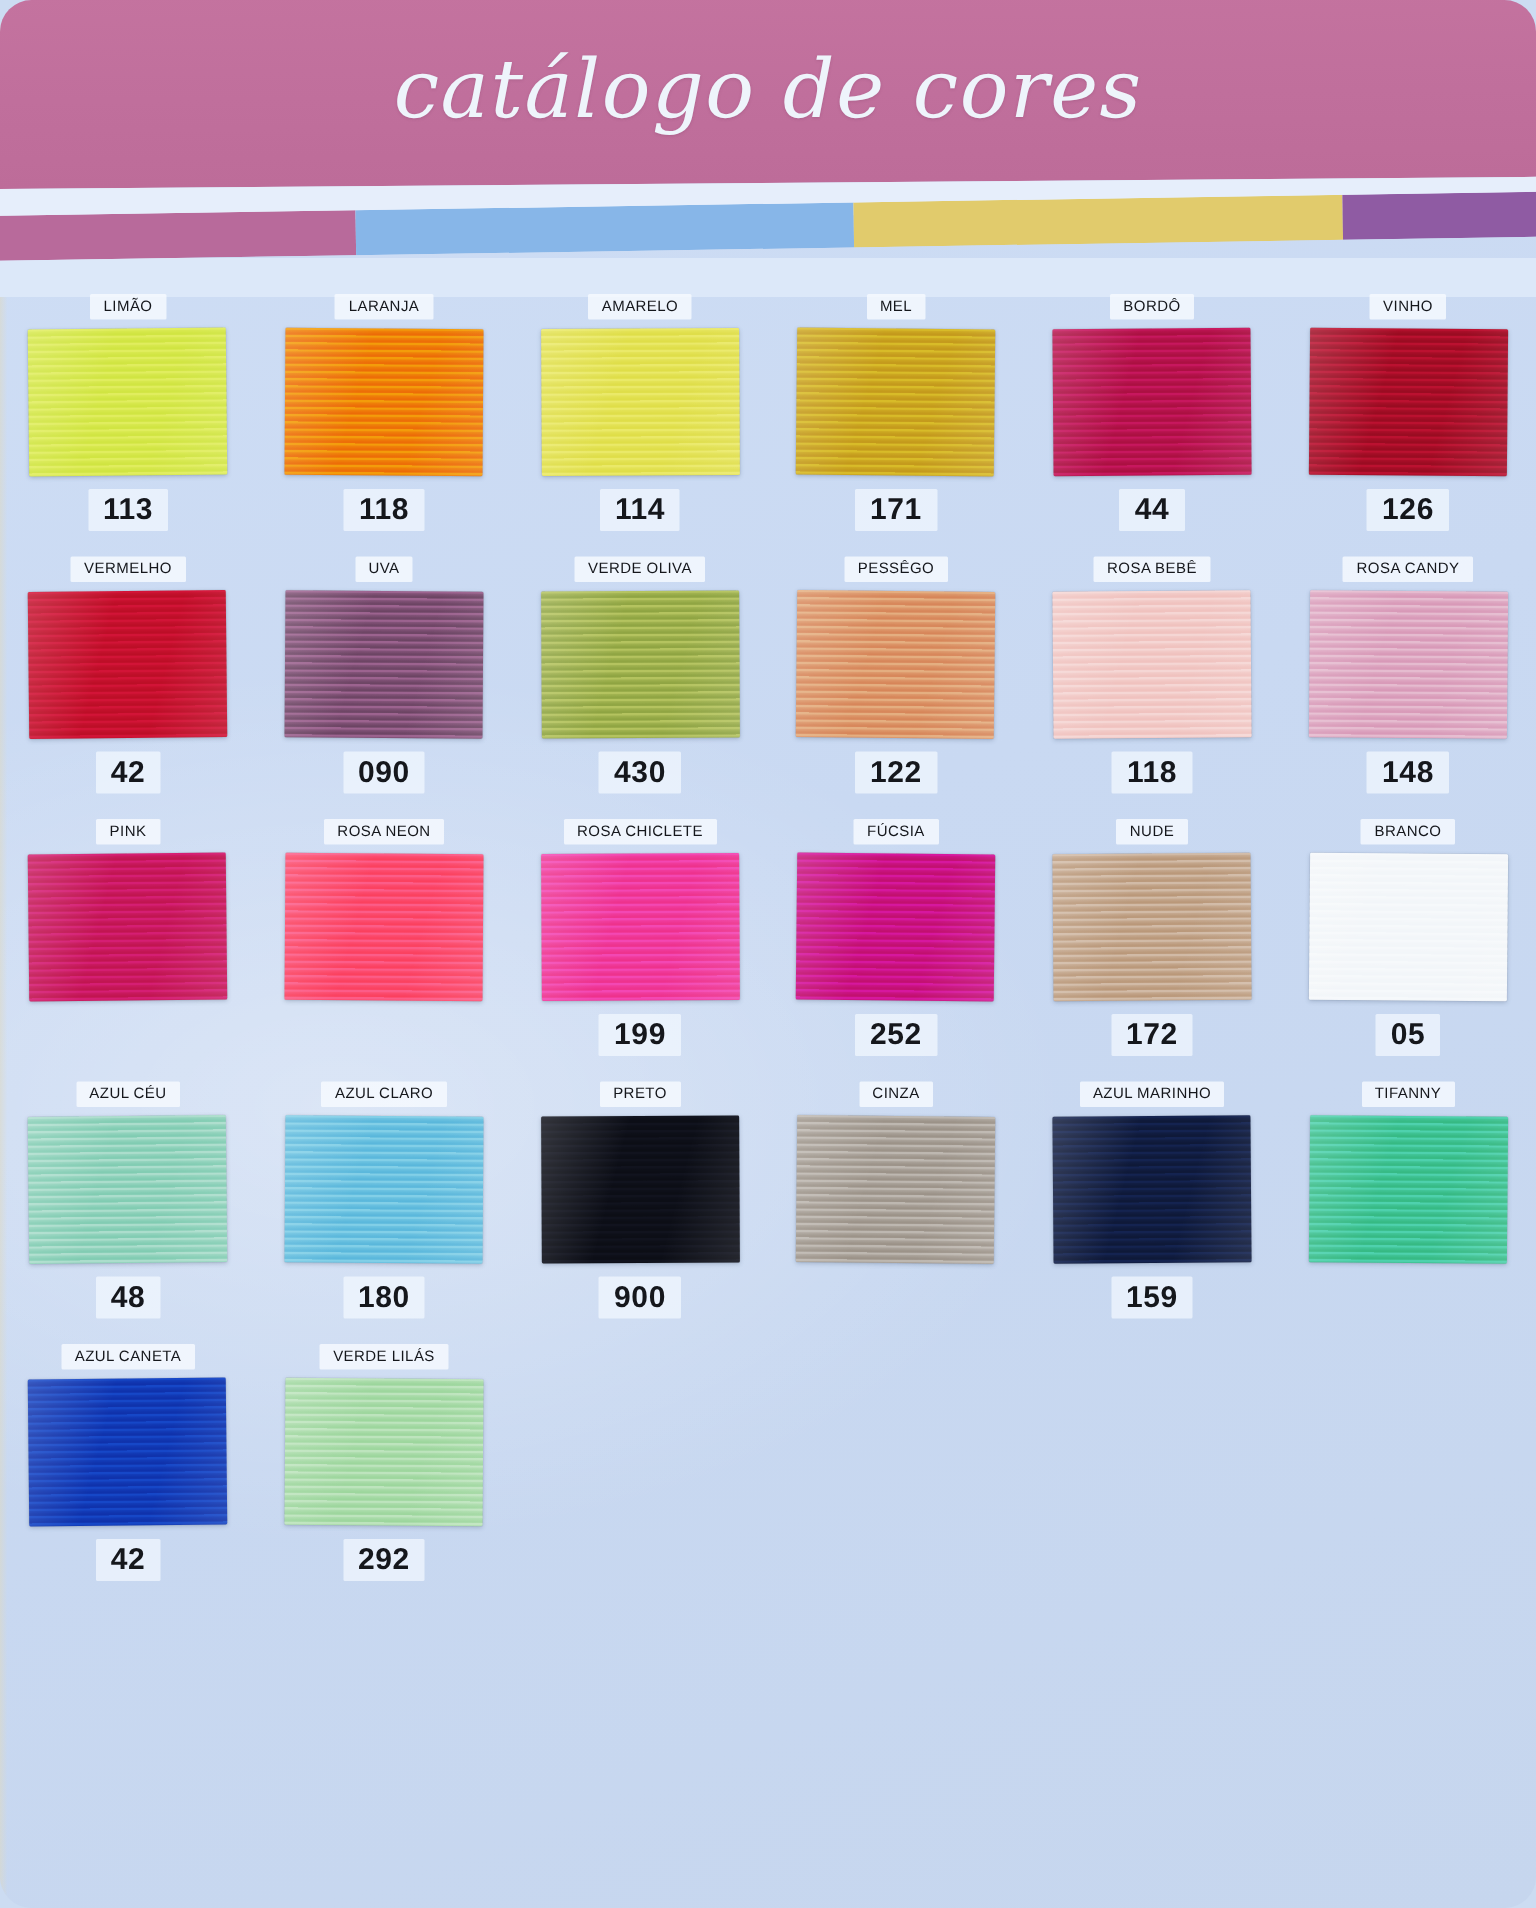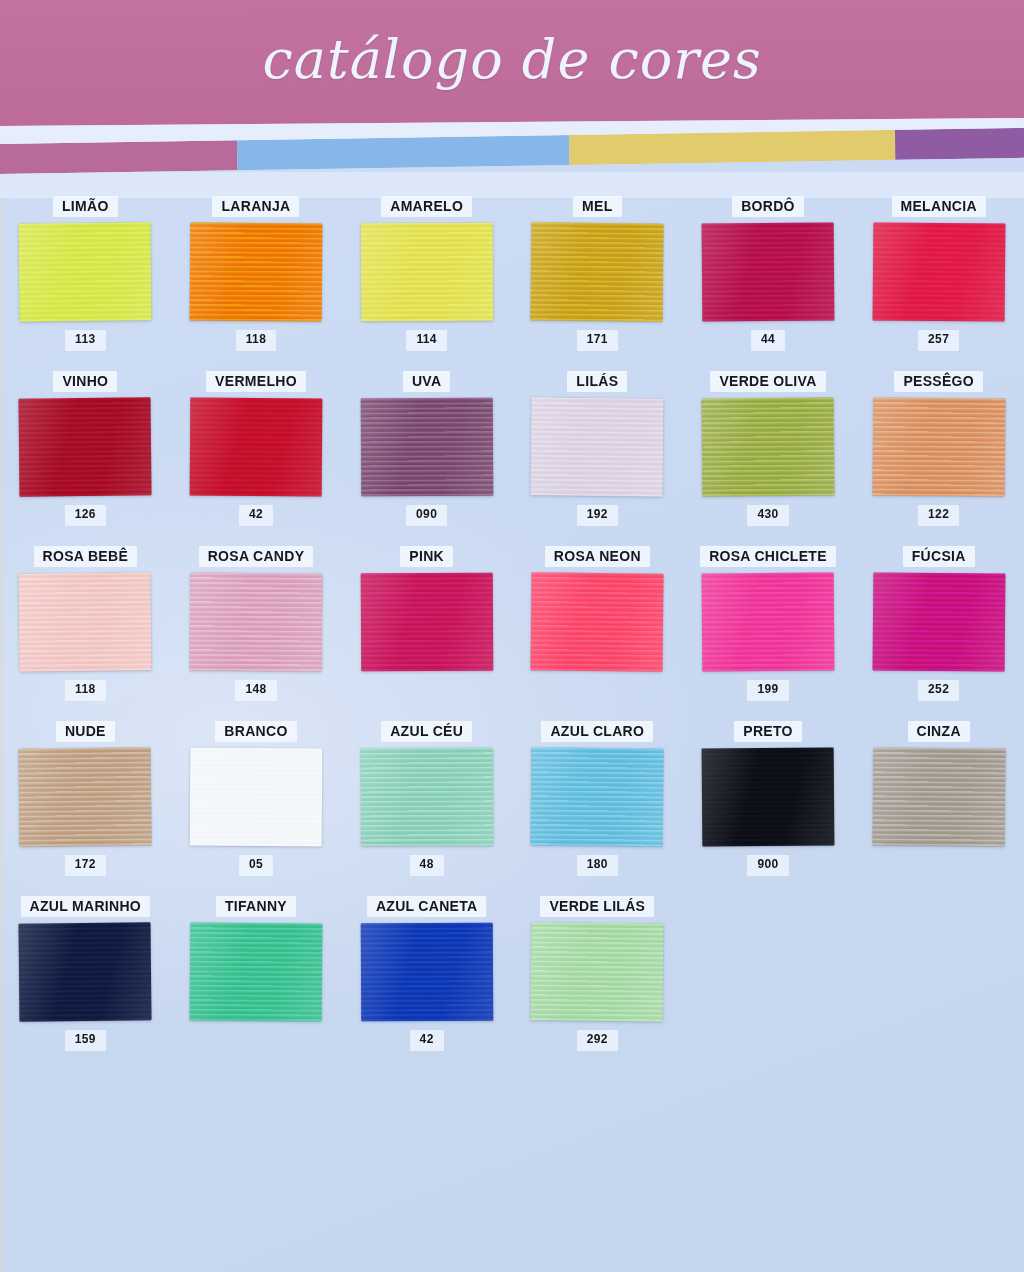--- a/index.html
+++ b/index.html
@@ -15,20 +15,21 @@
   }
 
   .page {
     position: relative;
     width: 1024px;
     height: 1272px;
     background:
       radial-gradient(ellipse 700px 420px at 22% 58%, rgba(255,255,255,0.34), rgba(255,255,255,0) 70%),
       linear-gradient(160deg, #cfdef5 0%, #c9d9f2 45%, #c6d6ee 100%);
     overflow: hidden;
+    border-radius: 21px;
   }
 
   
   .header-band {
     position: absolute;
     left: -6px;
     top: -4px;
     width: 1036px;
     height: 130px;
     background: linear-gradient(180deg, #c4739f 0%, #c06f9c 55%, #bd6c99 100%);
@@ -100,22 +101,22 @@
   .cell {
     position: relative;
     display: flex;
     flex-direction: column;
     align-items: center;
   }
 
   .cell-name {
     position: relative;
     z-index: 2;
-    font-size: 14px;
-    font-weight: 700;
+    font-size: 10px;
+    font-weight: 400;
     color: #15171c;
     letter-spacing: 0.3px;
     text-align: left;
     background: rgba(246,250,255,0.82);
     padding: 3px 9px 3px;
     border-radius: 1px;
     white-space: nowrap;
     line-height: 1.1;
   }
 
@@ -154,21 +155,21 @@
     content: "";
     position: absolute;
     inset: 0;
     border-radius: 1px;
     background: linear-gradient(105deg, rgba(255,255,255,0.16) 0%, rgba(255,255,255,0.0) 38%, rgba(255,255,255,0.0) 66%, rgba(255,255,255,0.10) 100%);
     z-index: 1;
   }
 
   .cell-code {
     margin-top: 9px;
-    font-size: 12px;
+    font-size: 20px;
     font-weight: 700;
     color: #15171c;
     letter-spacing: 0.4px;
     background: rgba(244,249,255,0.70);
     padding: 2px 10px;
     border-radius: 1px;
     min-height: 17px;
     line-height: 1.2;
   }
   .cell-code.empty {
@@ -242,27 +243,20 @@
         <div class="cell-code">171</div>
       </div>
       <div class="cell">
         <div class="cell-name">BORDÔ</div>
         <div class="swatch-wrap">
           <div class="swatch" style="background: rgb(181, 18, 75);"></div>
         </div>
         <div class="cell-code">44</div>
       </div>
       <div class="cell">
-        <div class="cell-name">MELANCIA</div>
-        <div class="swatch-wrap">
-          <div class="swatch" style="background: rgb(224, 27, 70);"></div>
-        </div>
-        <div class="cell-code">257</div>
-      </div>
-      <div class="cell">
         <div class="cell-name">VINHO</div>
         <div class="swatch-wrap">
           <div class="swatch" style="background: rgb(165, 13, 38);"></div>
         </div>
         <div class="cell-code">126</div>
       </div>
       <div class="cell">
         <div class="cell-name">VERMELHO</div>
         <div class="swatch-wrap">
           <div class="swatch" style="background: rgb(196, 16, 44);"></div>
@@ -270,27 +264,20 @@
         <div class="cell-code">42</div>
       </div>
       <div class="cell">
         <div class="cell-name">UVA</div>
         <div class="swatch-wrap">
           <div class="swatch" style="background: rgb(125, 79, 115);"></div>
         </div>
         <div class="cell-code">090</div>
       </div>
       <div class="cell">
-        <div class="cell-name">LILÁS</div>
-        <div class="swatch-wrap">
-          <div class="swatch" style="background: rgb(221, 211, 228);"></div>
-        </div>
-        <div class="cell-code">192</div>
-      </div>
-      <div class="cell">
         <div class="cell-name">VERDE OLIVA</div>
         <div class="swatch-wrap">
           <div class="swatch" style="background: rgb(156, 175, 76);"></div>
         </div>
         <div class="cell-code">430</div>
       </div>
       <div class="cell">
         <div class="cell-name">PESSÊGO</div>
         <div class="swatch-wrap">
           <div class="swatch" style="background: rgb(220, 148, 103);"></div>

